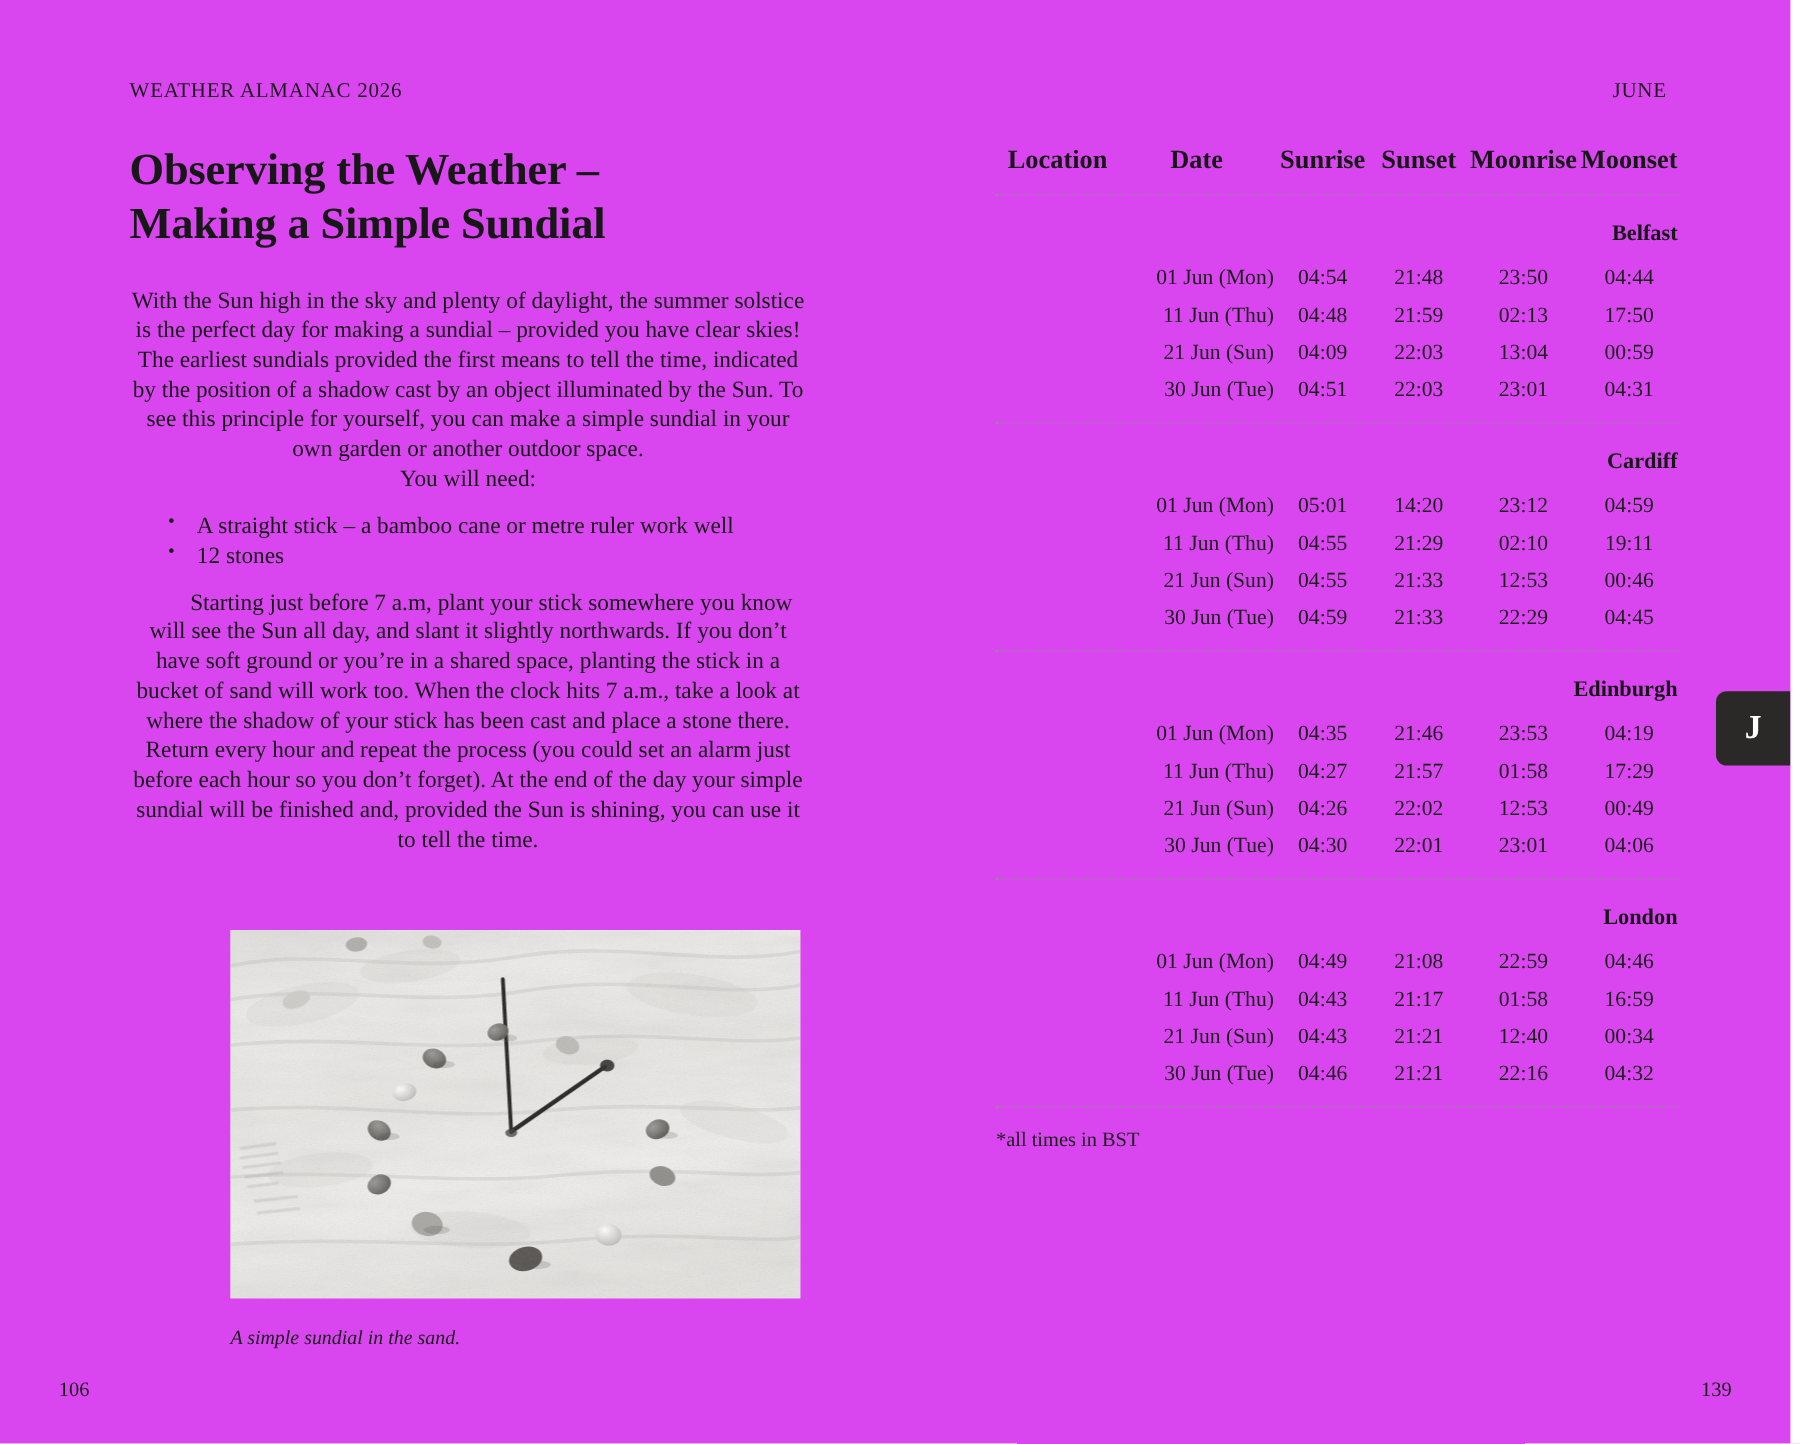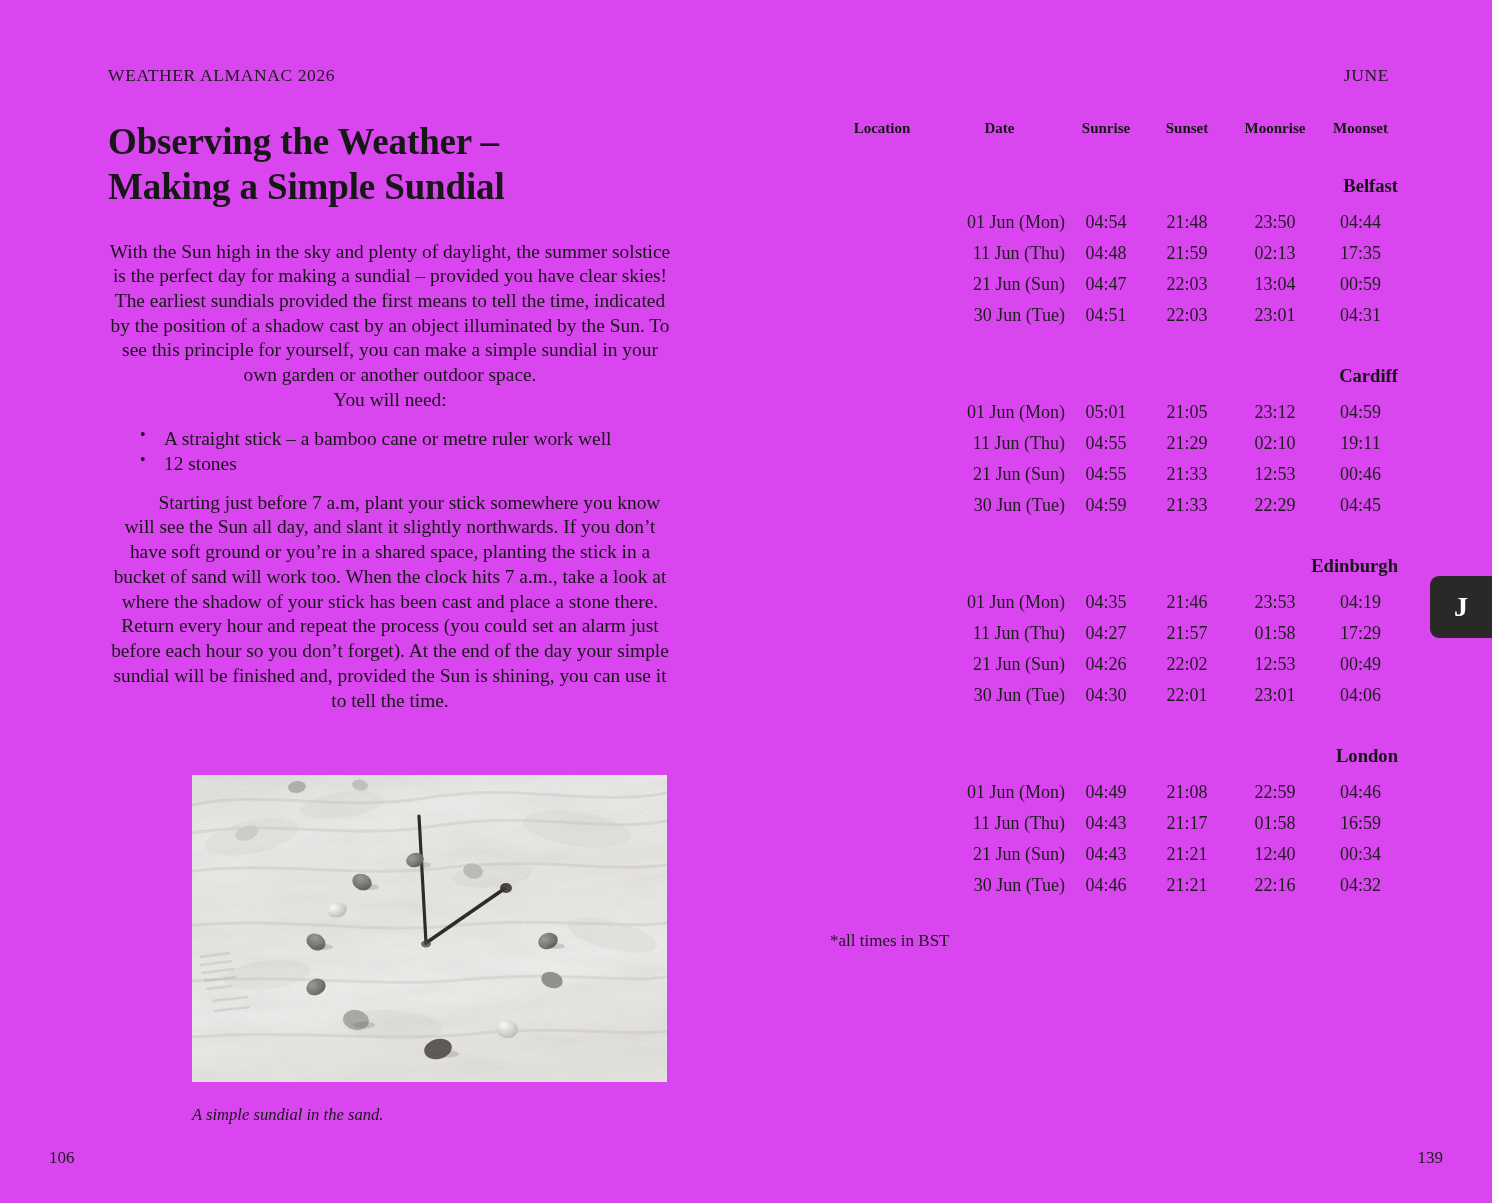--- a/index.html
+++ b/index.html
@@ -119,21 +119,21 @@
     letter-spacing: -0.004em;
   }
 
   table.times {
     width: 568px;
     border-collapse: collapse;
     font-size: 18px;
   }
   table.times th {
     font-weight: bold;
-    font-size: 15px;
+    font-size: 22px;
     padding: 0 0 16px 0;
     text-align: center;
     white-space: nowrap;
   }
   th.c-location { text-align: left;  width: 104px; }
   th.c-date     { text-align: left;  width: 131px; padding-left: 8px;}
   th.c-sunrise  { width: 82px; }
   th.c-sunset   { width: 80px; }
   th.c-moonrise { width: 96px; }
   th.c-moonset  { width: 75px; }
@@ -357,26 +357,26 @@
           <td class="v-time">21:48</td>
           <td class="v-time">23:50</td>
           <td class="v-time">04:44</td>
         </tr>
         <tr class="data-row">
           <td class="v-blank"></td>
           <td class="v-date">11 Jun (Thu)</td>
           <td class="v-time">04:48</td>
           <td class="v-time">21:59</td>
           <td class="v-time">02:13</td>
-          <td class="v-time">17:35</td>
+          <td class="v-time">17:50</td>
         </tr>
         <tr class="data-row">
           <td class="v-blank"></td>
           <td class="v-date">21 Jun (Sun)</td>
-          <td class="v-time">04:47</td>
+          <td class="v-time">04:09</td>
           <td class="v-time">22:03</td>
           <td class="v-time">13:04</td>
           <td class="v-time">00:59</td>
         </tr>
         <tr class="data-row last-data">
           <td class="v-blank"></td>
           <td class="v-date">30 Jun (Tue)</td>
           <td class="v-time">04:51</td>
           <td class="v-time">22:03</td>
           <td class="v-time">23:01</td>
@@ -389,21 +389,21 @@
             </td>
         </tr>
 
         <tr class="city-row">
           <td colspan="6">Cardiff</td>
         </tr>
         <tr class="data-row first-data">
           <td class="v-blank"></td>
           <td class="v-date">01 Jun (Mon)</td>
           <td class="v-time">05:01</td>
-          <td class="v-time">21:05</td>
+          <td class="v-time">14:20</td>
           <td class="v-time">23:12</td>
           <td class="v-time">04:59</td>
         </tr>
         <tr class="data-row">
           <td class="v-blank"></td>
           <td class="v-date">11 Jun (Thu)</td>
           <td class="v-time">04:55</td>
           <td class="v-time">21:29</td>
           <td class="v-time">02:10</td>
           <td class="v-time">19:11</td>

